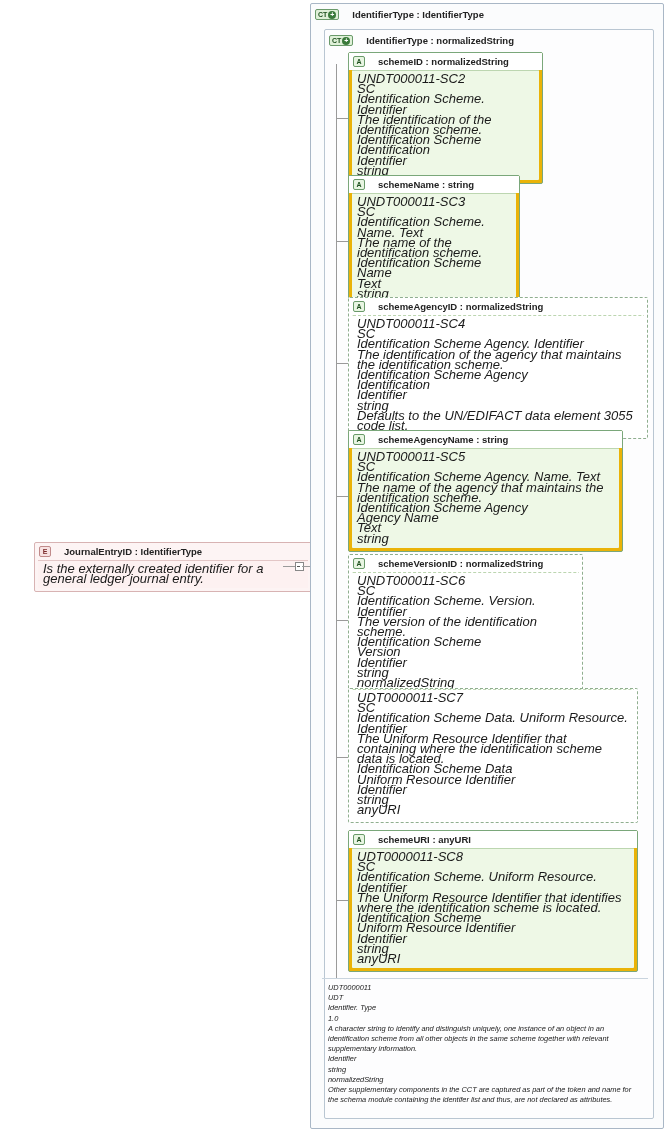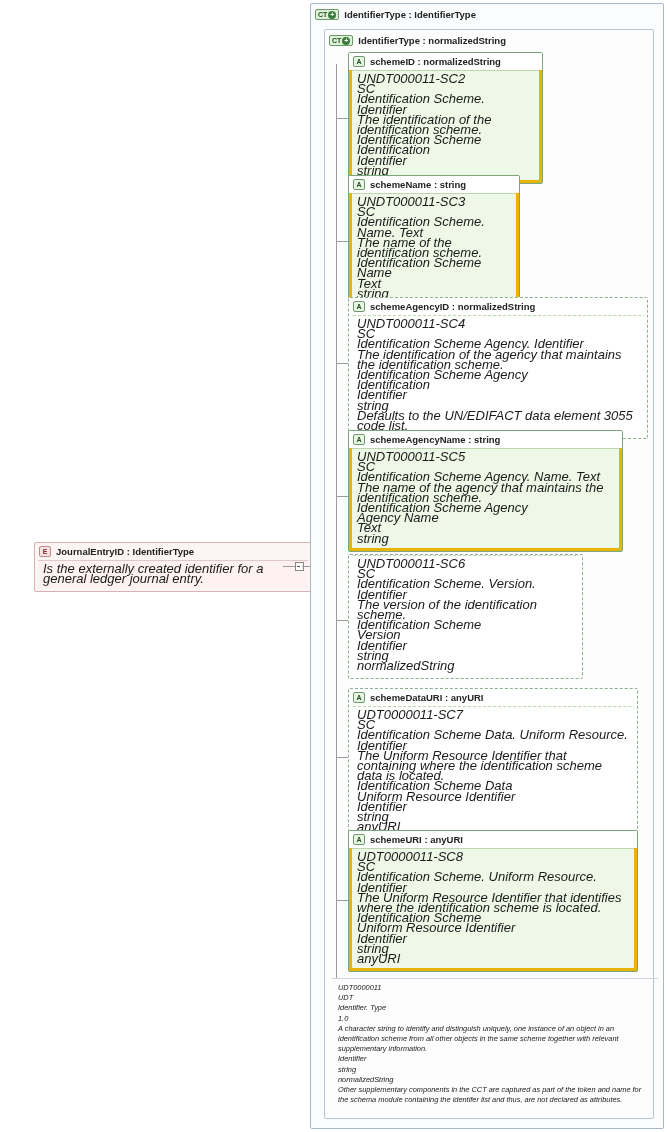--- a/index.html
+++ b/index.html
@@ -16,21 +16,21 @@
     color: #222;
     overflow: hidden;
   }
 
   
   .abs { position: absolute; box-sizing: border-box; }
 
   .hdr {
     display: flex;
     align-items: center;
-    gap: 5px;
+    gap: 13px;
     padding: 3px 6px 3px 4px;
     font-weight: bold;
     font-size: 9.5px;
     white-space: nowrap;
   }
 
   .badge {
     display: inline-flex;
     align-items: center;
     justify-content: center;
@@ -245,39 +245,39 @@
 The name of the agency that maintains the identification scheme.
 Identification Scheme Agency
 Agency Name
 Text
 string</div>
   </div>
 </div>
 
 <div class="line hline" style="left:336px; top:620px; width:12px;"></div>
 <div class="abs attr dashed" style="left:348px; top:554px; width:235px;">
+  <div class="hdr">
+    <span class="badge a">A</span>
+    <span>schemeVersionID : normalizedString</span>
+  </div>
   <div class="body">
     <div class="doc">UNDT000011-SC6
 SC
 Identification Scheme. Version. Identifier
 The version of the identification scheme.
 Identification Scheme
 Version
 Identifier
 string
 normalizedString</div>
   </div>
 </div>
 
 <div class="line hline" style="left:336px; top:757px; width:12px;"></div>
 <div class="abs attr dashed" style="left:348px; top:688px; width:290px;">
-  <div class="hdr">
-    <span class="badge a">A</span>
-    <span>schemeDataURI : anyURI</span>
-  </div>
   <div class="body">
     <div class="doc">UDT0000011-SC7
 SC
 Identification Scheme Data. Uniform Resource. Identifier
 The Uniform Resource Identifier that containing where the identification scheme data is located.
 Identification Scheme Data
 Uniform Resource Identifier
 Identifier
 string
 anyURI</div>
@@ -296,21 +296,21 @@
 Identification Scheme. Uniform Resource. Identifier
 The Uniform Resource Identifier that identifies where the identification scheme is located.
 Identification Scheme
 Uniform Resource Identifier
 Identifier
 string
 anyURI</div>
   </div>
 </div>
 
-<div class="abs" style="left:332px; top:978px; width:326px; border-top:1px solid #c9d4de; padding:4px 6px 0 6px;">
+<div class="abs" style="left:322px; top:978px; width:326px; border-top:1px solid #c9d4de; padding:4px 6px 0 6px;">
   <div class="tail">UDT0000011
 UDT
 Identifier. Type
 1.0
 A character string to identify and distinguish uniquely, one instance of an object in an identification scheme from all other objects in the same scheme together with relevant supplementary information.
 Identifier
 string
 normalizedString
 Other supplementary components in the CCT are captured as part of the token and name for the schema module containing the identifer list and thus, are not declared as attributes.</div>
 </div>

